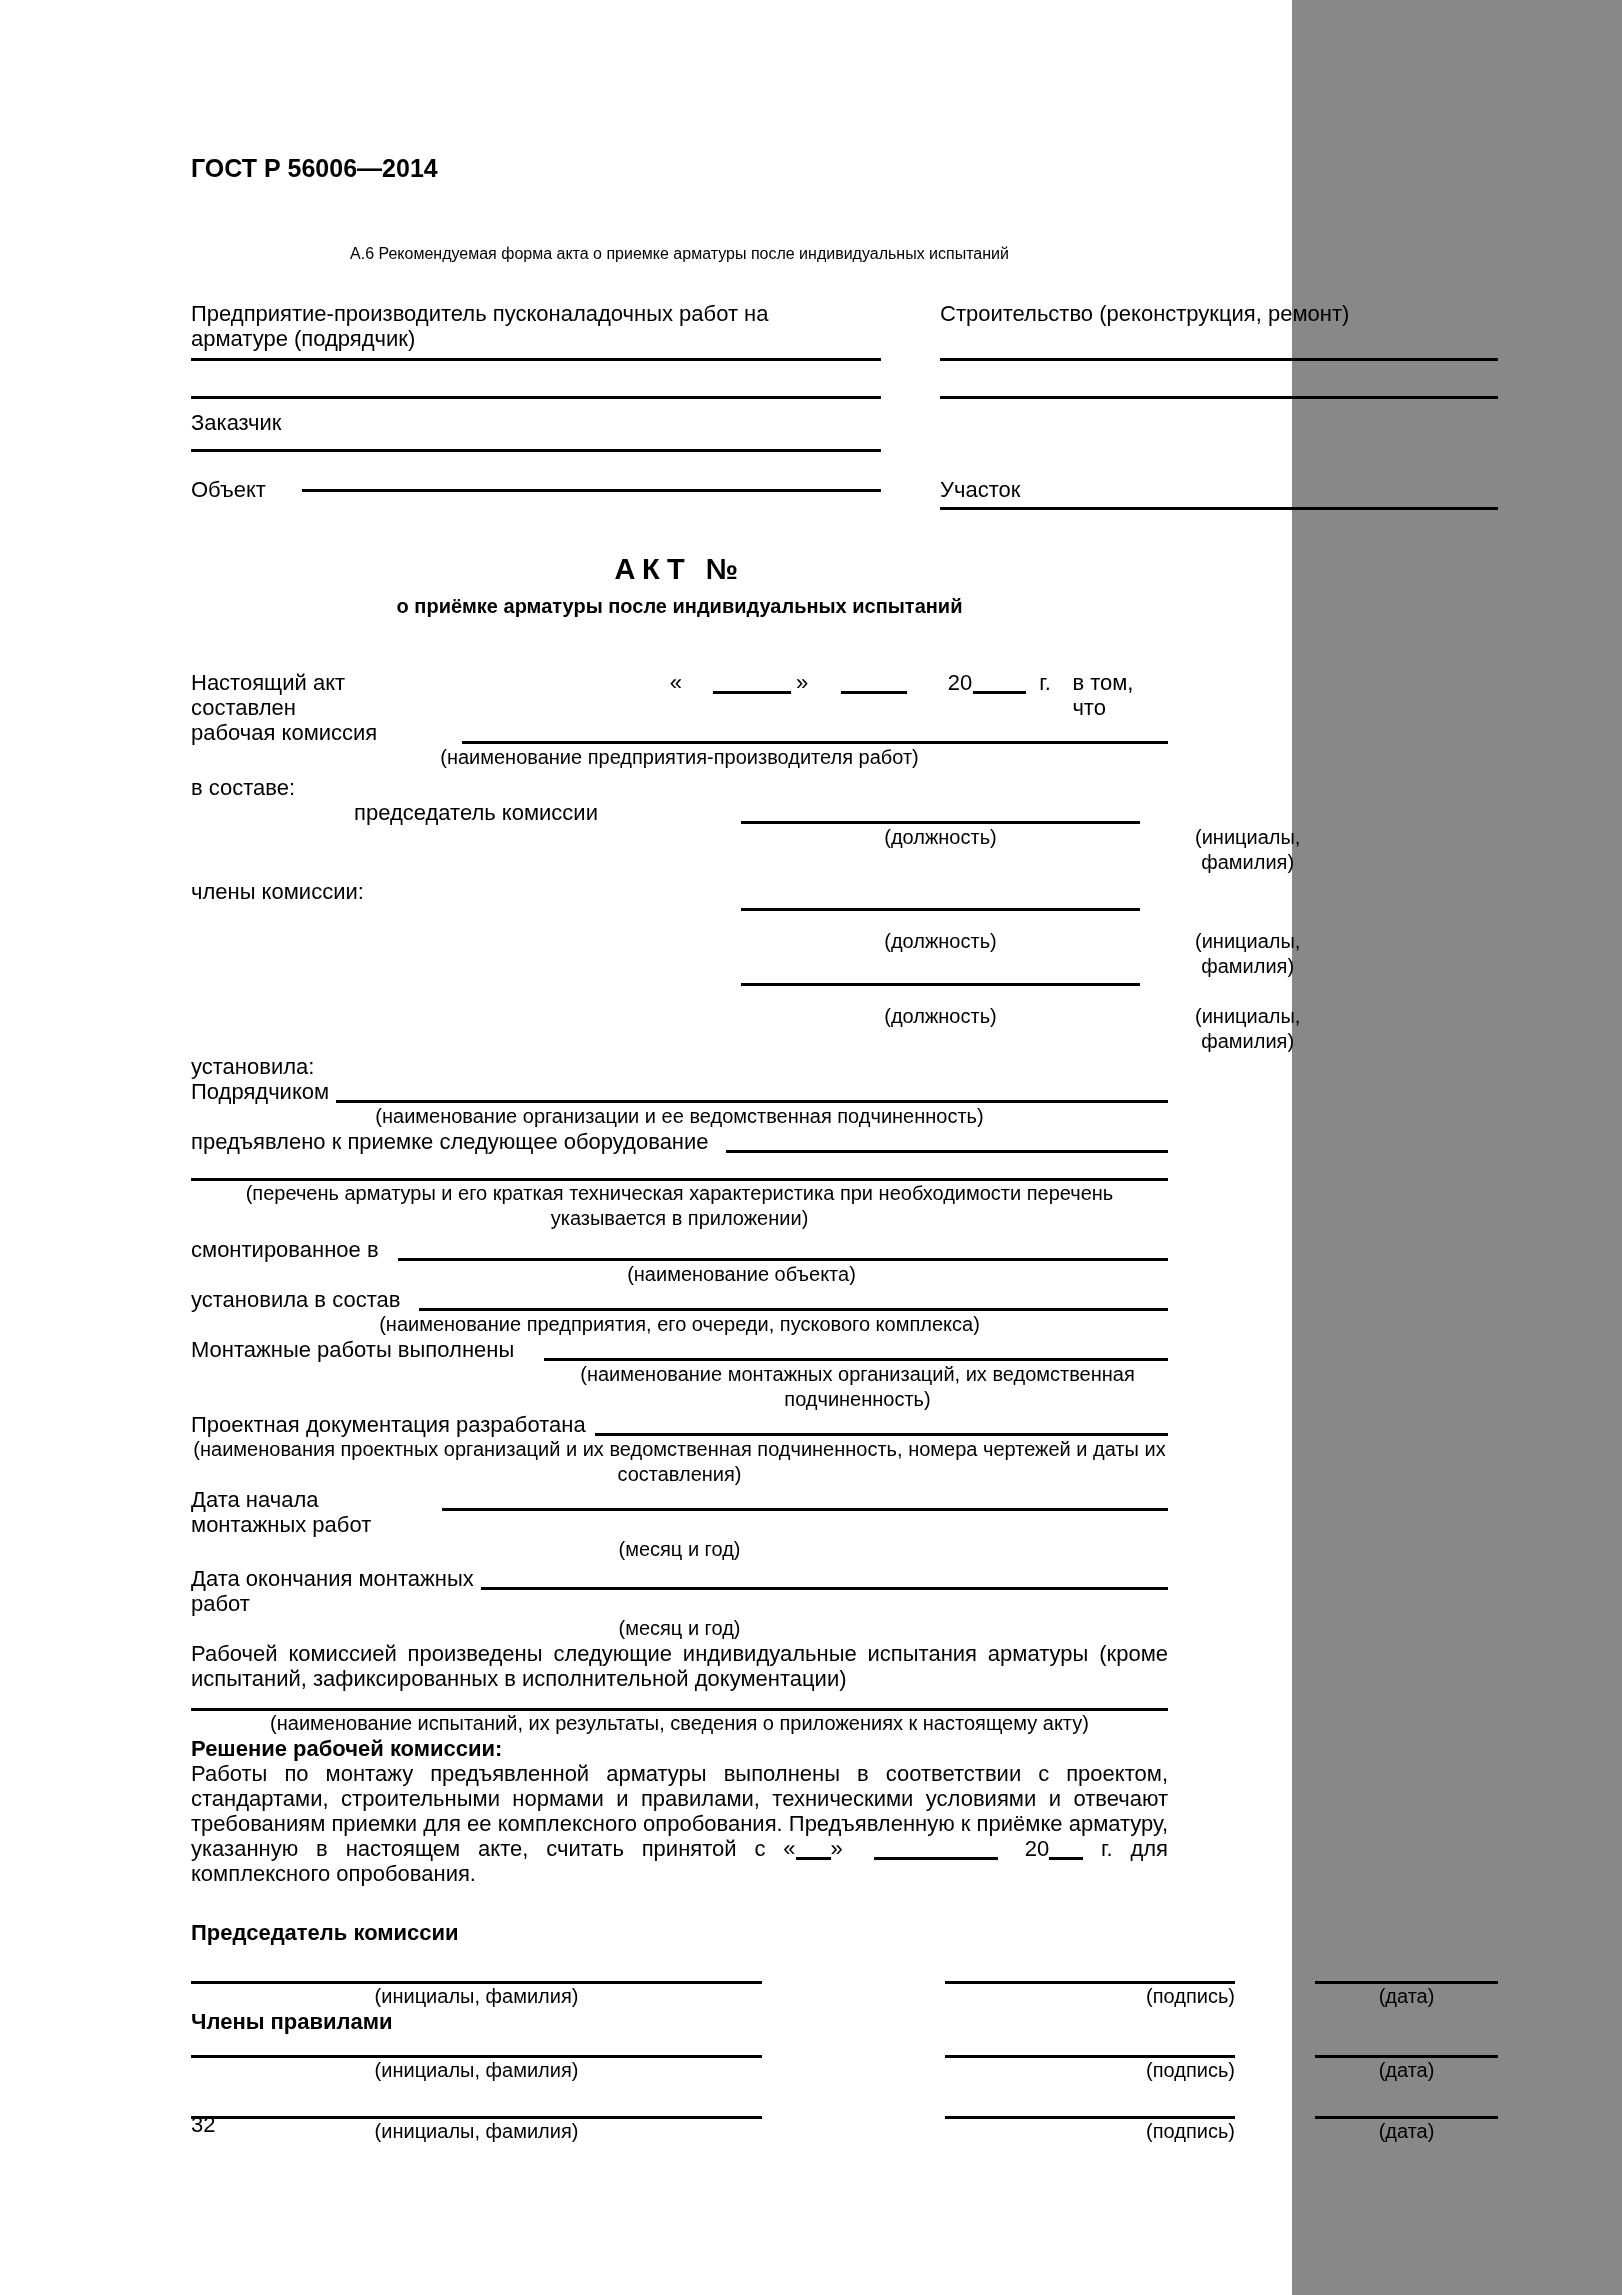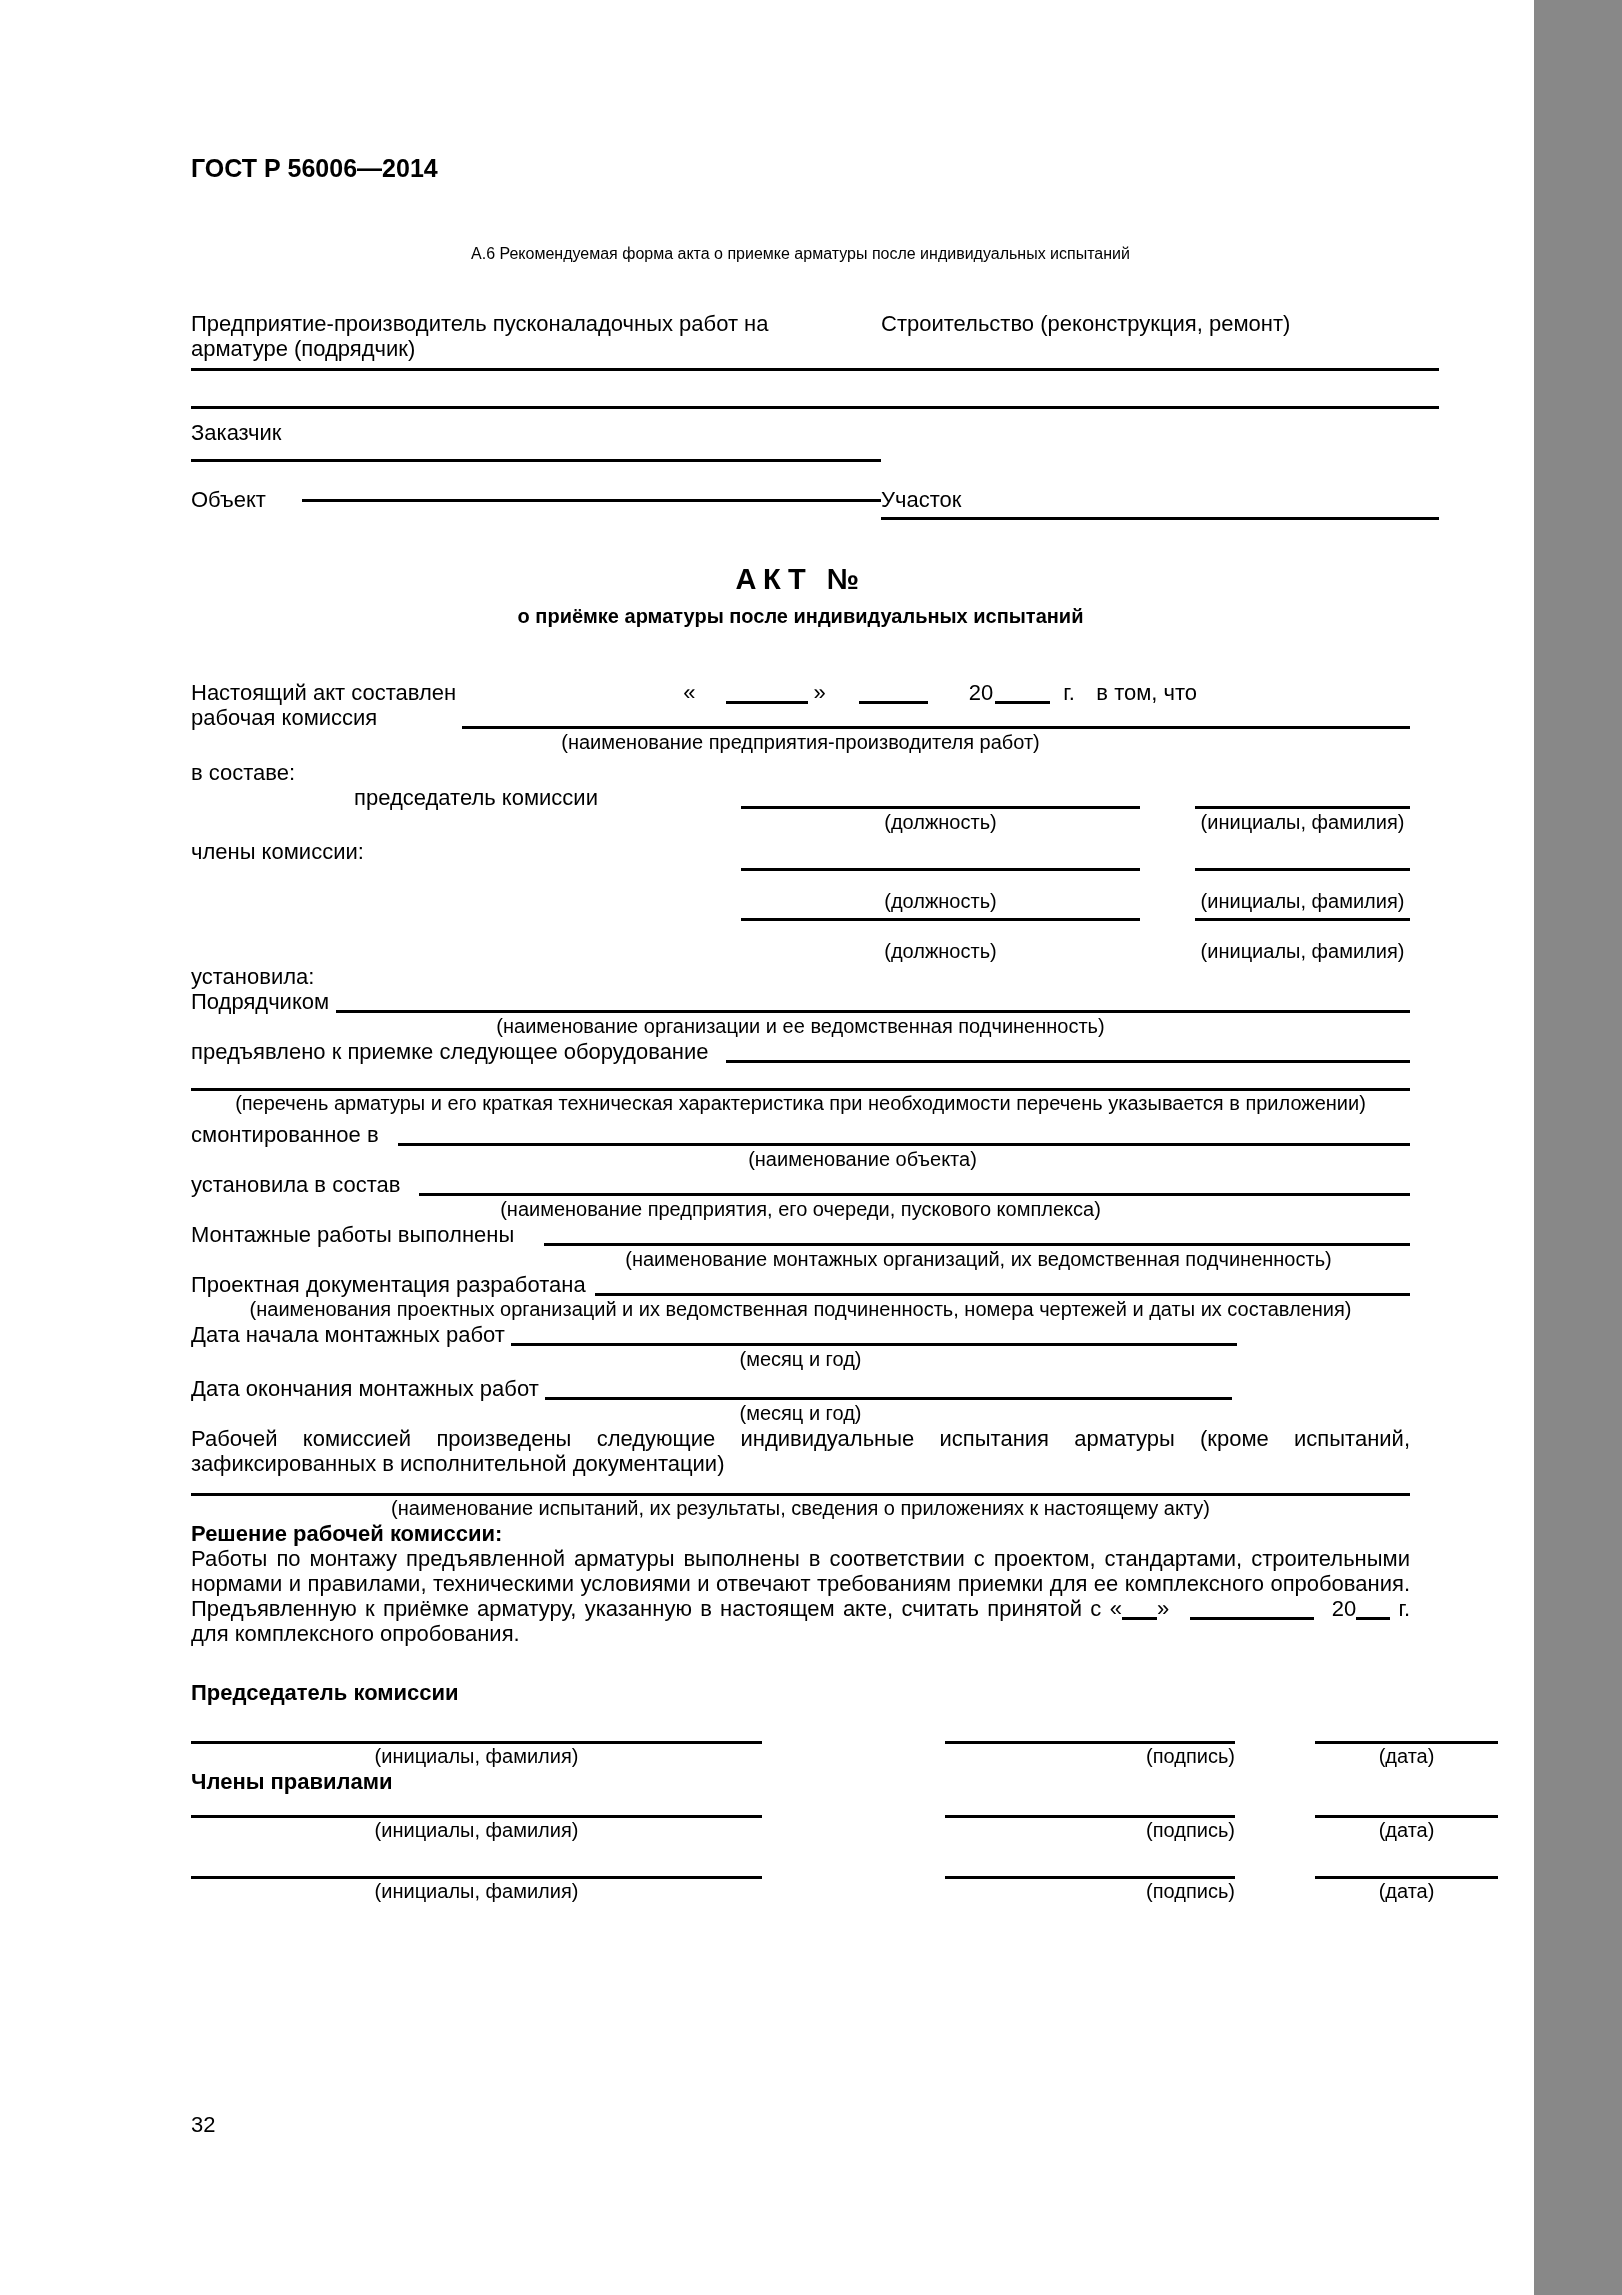--- a/index.html
+++ b/index.html
@@ -1,28 +1,28 @@
 <!DOCTYPE html>
 <html style="font-size:10.5px"><head>
 <meta charset="utf-8">
 <style>
   html,body{margin:0;padding:0;background:#888;}
   .page{
-    width:1534px;height:2295px;background:#ffffff;color:#000;
+    width:1292px;height:2295px;background:#ffffff;color:#000;
     position:relative;box-sizing:border-box;
     padding:154px 124px 0 191px;
     font-family:"Liberation Sans",sans-serif;
     font-size:22px;line-height:25px;
   }
   .bold{font-weight:bold;}
   .gost{font-size:25px;line-height:29px;font-weight:bold;}
   .section-title{margin-top:58px;text-align:center;font-size:16px;}
 
   
-  .topgrid{margin-top:45px;display:grid;grid-template-columns:690px 558px;
+  .topgrid{margin-top:35px;display:grid;grid-template-columns:690px 558px;column-gap:59px;
            grid-template-rows:60px 38px 53px 58px;}
   .tcell{box-sizing:border-box;position:relative;}
   .tcell.b{border-bottom:3.3px solid #000;}
   .lbl-narrow{display:block;width:609px;}
   .pad18{padding-top:10.5px;}
   .pad38{padding-top:25px;}
   .objrow{display:flex;align-items:baseline;padding-top:25px;}
 
   
   .akt{margin-top:42px;text-align:center;font-weight:bold;}

